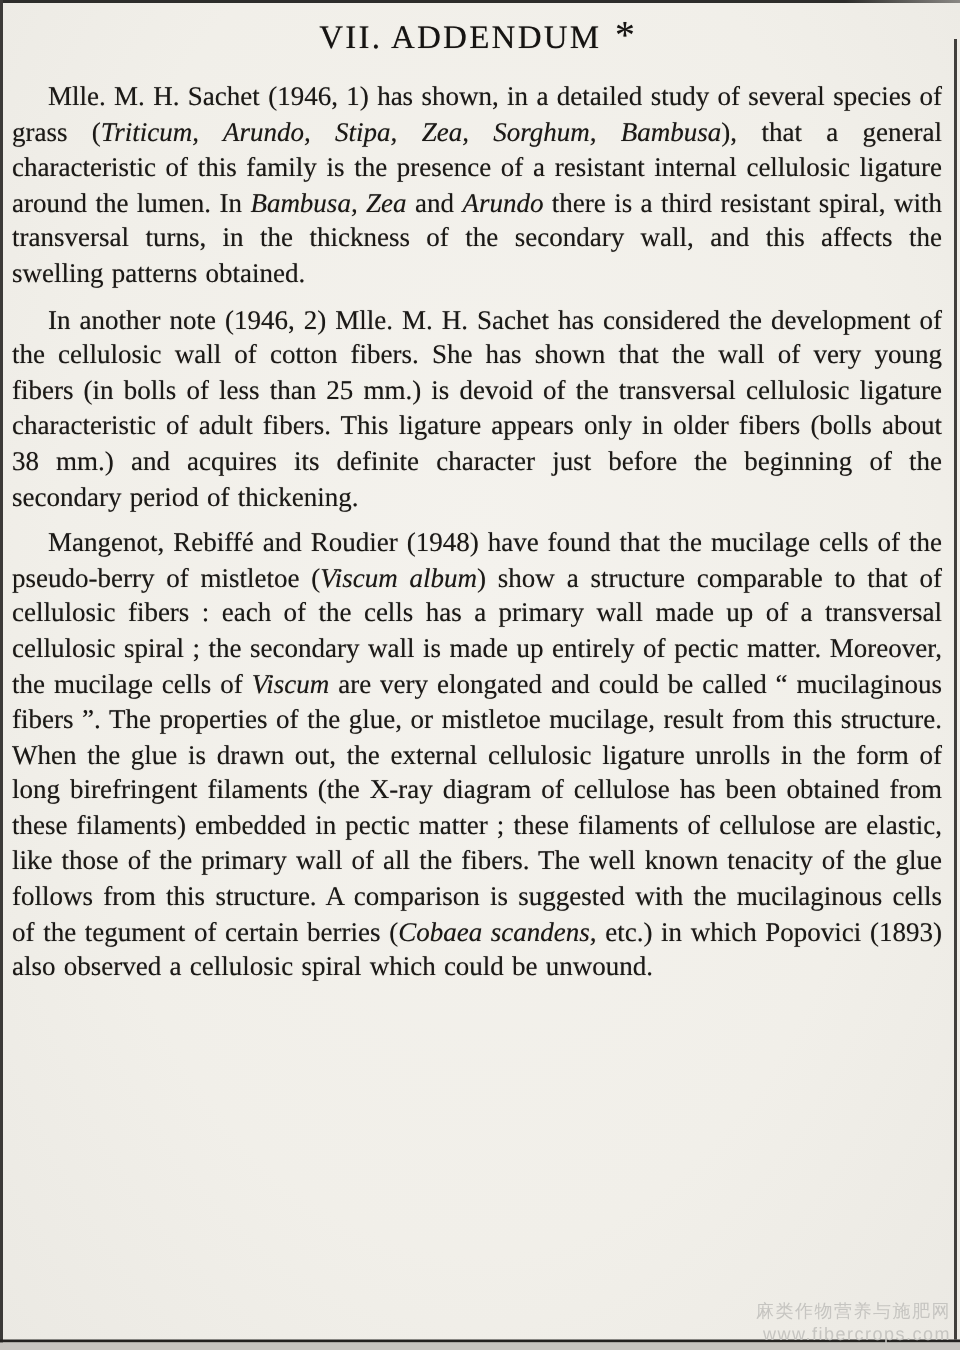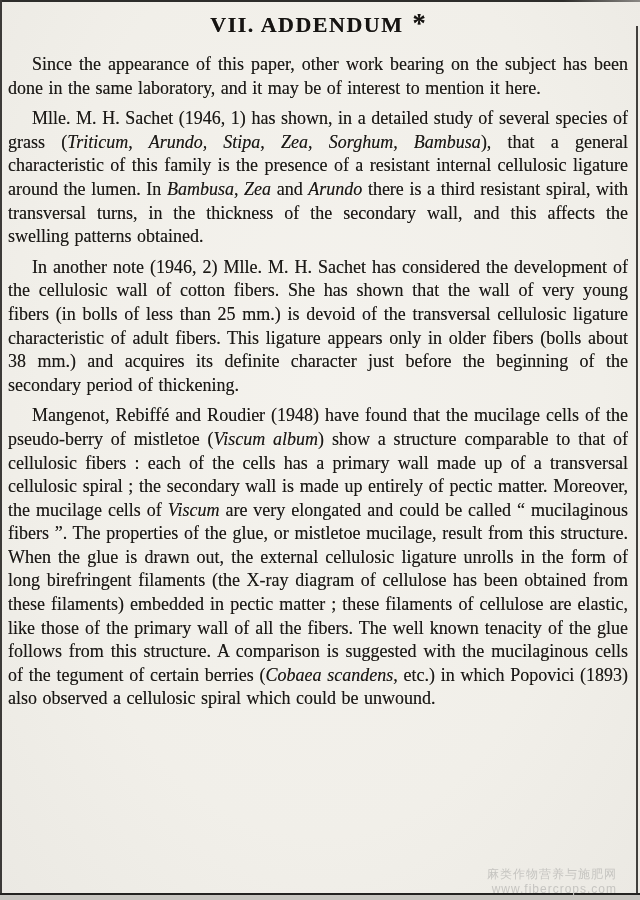--- a/index.html
+++ b/index.html
@@ -47,21 +47,21 @@
     top: 6px;
     left: 8px;
     right: 12px;
     bottom: 8px;
     color: #1b1916;
   }
   .title {
     margin: 2px 0 14px 0;
     text-align: center;
     font-size: 22px;
-    font-weight: bold;
+    font-weight: normal;
     letter-spacing: 1.5px;
     color: #161412;
     text-shadow: 0 0 0.5px rgba(20,18,16,0.6);
   }
   .title .marker {
     margin-left: 9px;
     font-size: 120%;
     letter-spacing: 0;
   }
   .body-text .para {
@@ -76,21 +76,21 @@
   }
   .body-text .para + .para {
     margin-top: 7px;
   }
   .body-text em {
     font-style: italic;
     margin-top: 44px;
   }
   .watermark {
     position: absolute;
-    right: 23px;
+    right: 6px;
     bottom: 3px;
     text-align: right;
     color: #c6c5c1;
     font-family: "Liberation Sans", "DejaVu Sans", sans-serif;
     font-size: 12px;
     line-height: 15px;
     letter-spacing: 1px;
   }
 </style>
 </head>
@@ -100,21 +100,20 @@
   <div class="edge edge-top"></div>
   <div class="edge edge-left"></div>
   <div class="edge edge-right"></div>
   <div class="edge edge-bottom-line"></div>
   <div class="edge edge-bottom-strip"></div>
 
   <div class="content">
     <h1 class="title"><span>VII. ADDENDUM</span><span class="marker">*</span></h1>
 
     <div id="paragraphs" class="body-text">
-        <p class="para"><span>Since the appearance of this paper, other work bearing on the subject has been done in the same laboratory, and it may be of interest to mention it here.</span></p>
         <p class="para"><span>Mlle. M. H. Sachet (1946, 1) has shown, in a detailed study of several species of grass (</span><em>Triticum, Arundo, Stipa, Zea, Sorghum, Bambusa</em><span>), that a general characteristic of this family is the presence of a resistant internal cellulosic ligature around the lumen.  In </span><em>Bambusa, Zea</em><span> and </span><em>Arundo</em><span> there is a third resistant spiral, with transversal turns, in the thickness of the secondary wall, and this affects the swelling patterns obtained.</span></p>
         <p class="para"><span>In another note (1946, 2) Mlle. M. H. Sachet has considered the development of the cellulosic wall of cotton fibers.  She has shown that the wall of very young fibers (in bolls of less than 25 mm.) is devoid of the transversal cellulosic ligature characteristic of adult fibers.  This ligature appears only in older fibers (bolls about 38 mm.) and acquires its definite character just before the beginning of the secondary period of thickening.</span></p>
         <p class="para"><span>Mangenot, Rebiffé and Roudier (1948) have found that the mucilage cells of the pseudo-berry of mistletoe (</span><em>Viscum album</em><span>) show a structure comparable to that of cellulosic fibers : each of the cells has a primary wall made up of a transversal cellulosic spiral ; the secondary wall is made up entirely of pectic matter.  Moreover, the mucilage cells of </span><em>Viscum</em><span> are very elongated and could be called “ mucilaginous fibers ”.  The properties of the glue, or mistletoe mucilage, result from this structure.  When the glue is drawn out, the external cellulosic ligature unrolls in the form of long birefringent filaments (the X-ray diagram of cellulose has been obtained from these filaments) embedded in pectic matter ; these filaments of cellulose are elastic, like those of the primary wall of all the fibers.  The well known tenacity of the glue follows from this structure.  A comparison is suggested with the mucilaginous cells of the tegument of certain berries (</span><em>Cobaea scandens,</em><span> etc.) in which Popovici (1893) also observed a cellulosic spiral which could be unwound.</span></p>
       </div>
   </div>
 
   <div class="watermark">
     <div>麻类作物营养与施肥网</div>
     <div>www.fibercrops.com</div>
   </div>

